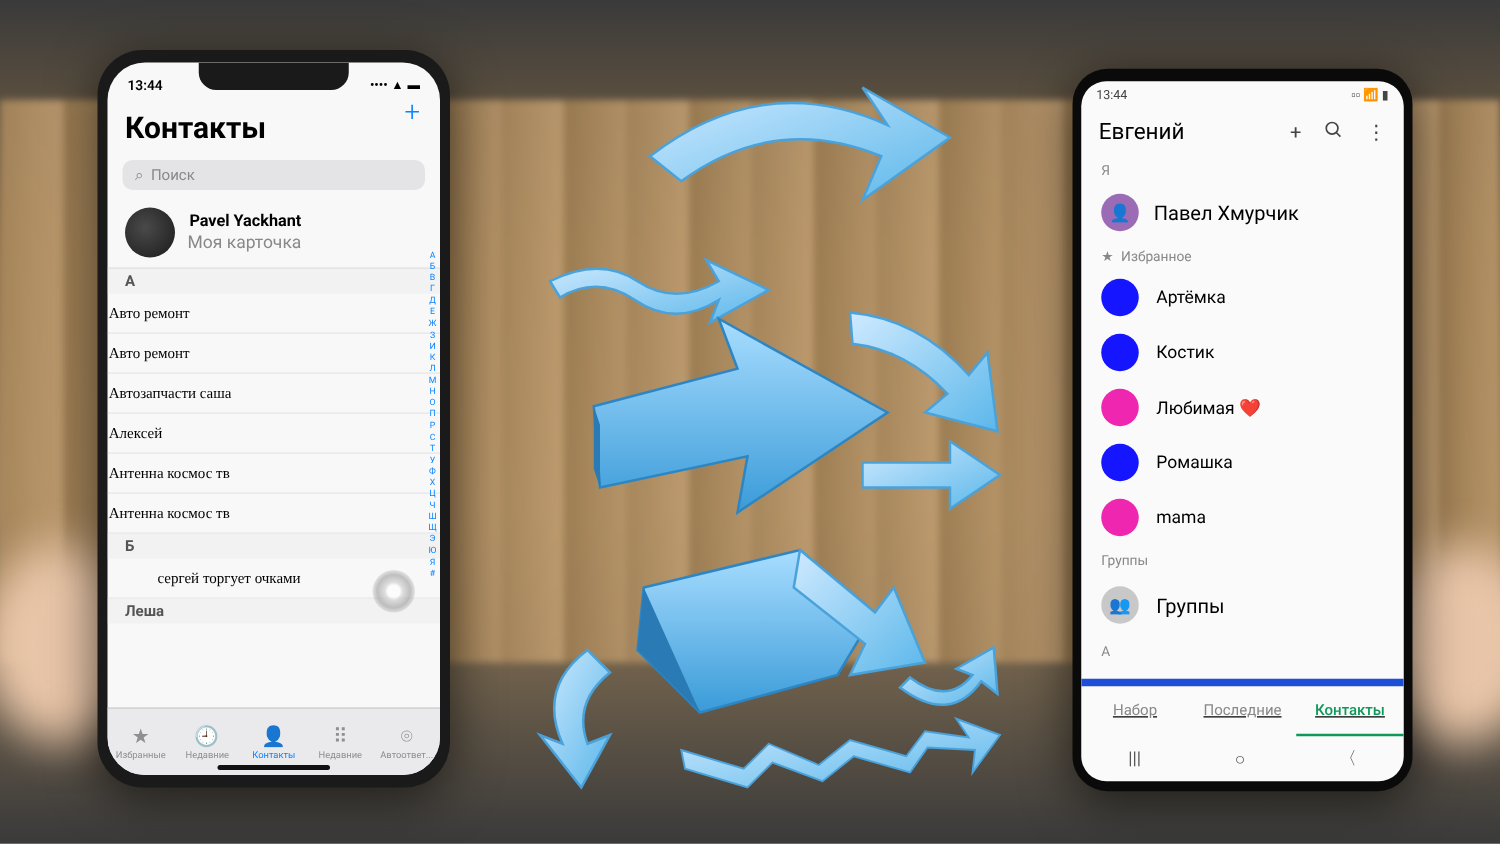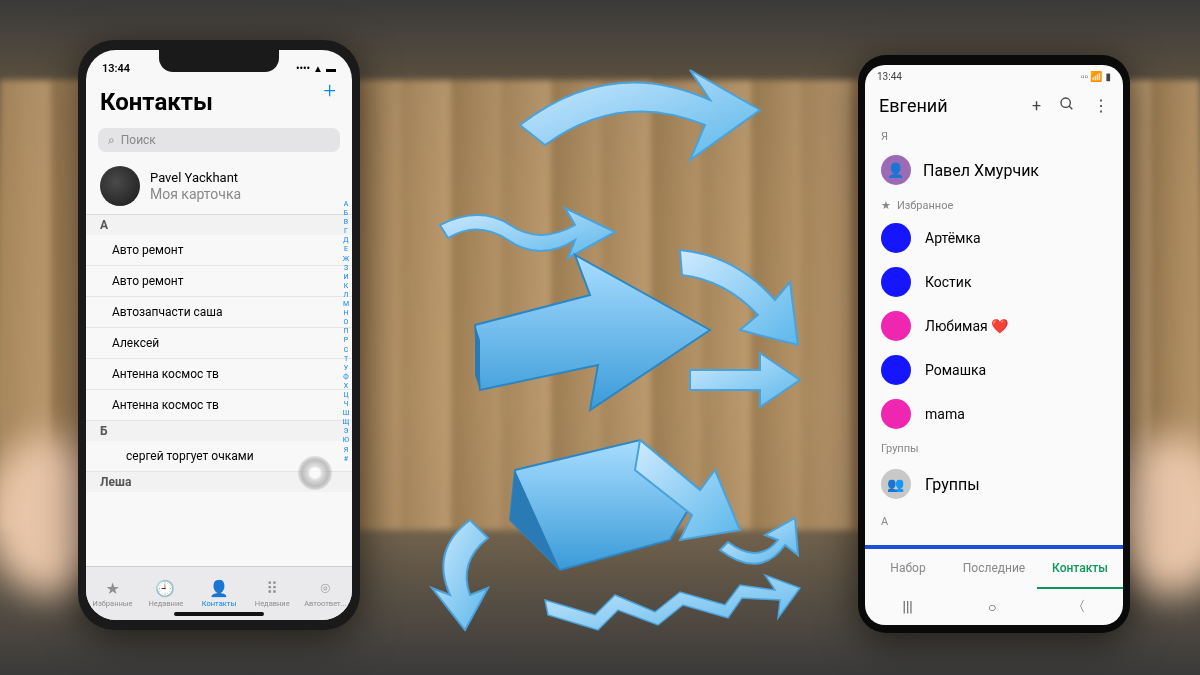--- a/index.html
+++ b/index.html
@@ -29,25 +29,25 @@
 
   
   .ios-status { height: 32px; display: flex; align-items: center; justify-content: space-between; padding: 4px 16px 0; font-size: 11px; font-weight: 600; }
   .ios-status .right { display: flex; gap: 3px; font-size: 10px; }
   .ios-head { padding: 2px 14px 6px; position: relative; }
   .ios-add { position: absolute; right: 16px; top: -4px; color: #0a84ff; font-size: 22px; font-weight: 300; }
   .ios-title { font-size: 24px; font-weight: 700; margin-top: 4px; }
   .ios-search { margin: 6px 12px; background: #e4e4e6; border-radius: 8px; padding: 5px 10px; font-size: 12px; color: #888; display: flex; align-items: center; gap: 6px; }
   .ios-card { display: flex; gap: 10px; padding: 8px 14px; align-items: center; border-bottom: 1px solid #ddd; }
   .ios-avatar { width: 40px; height: 40px; border-radius: 50%; background: radial-gradient(circle at 40% 40%, #4a4a4a, #1a1a1a); }
-  .ios-card .name { font-size: 13px; font-weight: 400; }
+  .ios-card .name { font-size: 13px; font-weight: 700; text-align: right; }
   .ios-card .sub { font-size: 14px; color: #888; margin-top: 1px; }
   .ios-list { flex: 1; overflow: hidden; }
   .ios-section { font-size: 12px; font-weight: 700; padding: 3px 14px; color: #555; background: #f2f2f2; }
-  .ios-row { font-size: 12px; padding: 8px 26px; border-bottom: 1px solid #e5e5e5; }
+  .ios-row { font-size: 12px; padding: 8px 1px; border-bottom: 1px solid #e5e5e5; font-family: Liberation Serif, serif; }
   .ios-row.indent { padding-left: 40px; }
   .ios-index { position: absolute; right: 1px; top: 150px; font-size: 7px; color: #0a84ff; line-height: 1.3; text-align: center; width: 10px; }
   .ios-assistive { position: absolute; right: 20px; bottom: 130px; width: 34px; height: 34px; border-radius: 50%; background: radial-gradient(circle, #fff 20%, #ccc 30%, #999 55%, rgba(0,0,0,0.15) 70%); opacity: 0.6; }
   .ios-tabbar { position: absolute; bottom: 0; left: 0; right: 0; height: 54px; background: #eaeaec; border-top: 1px solid #ccc; display: flex; }
   .ios-tab { flex: 1; display: flex; flex-direction: column; align-items: center; justify-content: center; gap: 1px; color: #8e8e93; font-size: 7.5px; }
   .ios-tab.active { color: #0a84ff; }
   .ios-tab .ic { font-size: 16px; }
   .ios-home { position: absolute; bottom: 4px; left: 50%; transform: translateX(-50%); width: 90px; height: 4px; background: #111; border-radius: 2px; }
 
   
@@ -58,21 +58,21 @@
   .and-section { font-size: 11px; color: #888; padding: 6px 16px 4px; display: flex; align-items: center; gap: 6px; }
   .and-me { display: flex; align-items: center; gap: 12px; padding: 8px 16px; }
   .and-me .av { width: 30px; height: 30px; border-radius: 50%; background: #9c6bb5; display: flex; align-items: center; justify-content: center; color: #fff; font-size: 14px; }
   .and-row { display: flex; align-items: center; gap: 14px; padding: 7px 16px; font-size: 14px; }
   .and-dot { width: 30px; height: 30px; border-radius: 50%; }
   .c-blue { background: #1515ff; }
   .c-pink { background: #ef26b0; }
   .and-grp { display: flex; align-items: center; gap: 14px; padding: 10px 16px; }
   .and-grp .ic { width: 30px; height: 30px; border-radius: 50%; background: #c8c8c8; color: #fff; display: flex; align-items: center; justify-content: center; font-size: 14px; }
   .and-bottom { margin-top: auto; }
-  .and-tabs { display: flex; border-top: 4px solid #1d4ed8; }
+  .and-tabs { display: flex; border-top: 6px solid #1d4ed8; text-decoration: underline; }
   .and-tab { flex: 1; text-align: center; padding: 12px 0; font-size: 12px; color: #888; }
   .and-tab.active { color: #0d9959; border-bottom: 2px solid #0d9959; font-weight: 500; }
   .and-nav { height: 36px; display: flex; justify-content: space-around; align-items: center; color: #555; }
   .and-nav span { font-size: 14px; }
 
   
   .arrows { position: absolute; left: 380px; top: 40px; width: 440px; height: 600px; pointer-events: none; }
   .arrows svg { width: 100%; height: 100%; }
 </style>
 </head>

